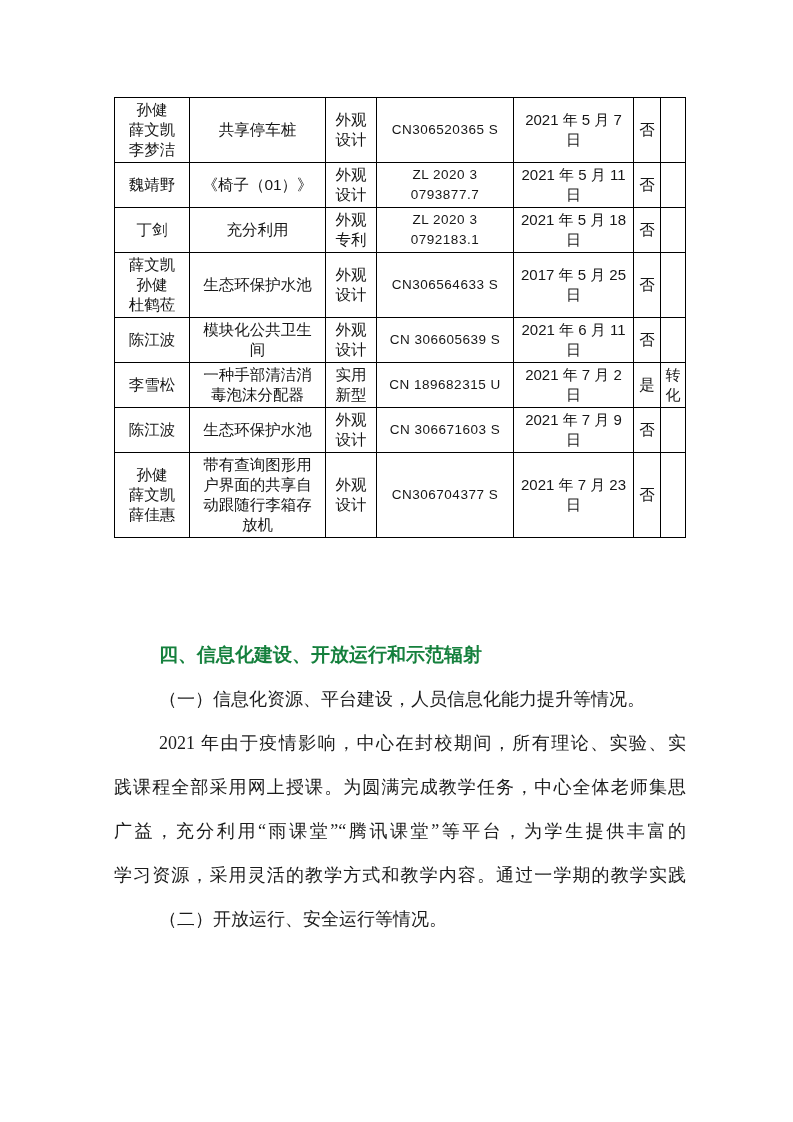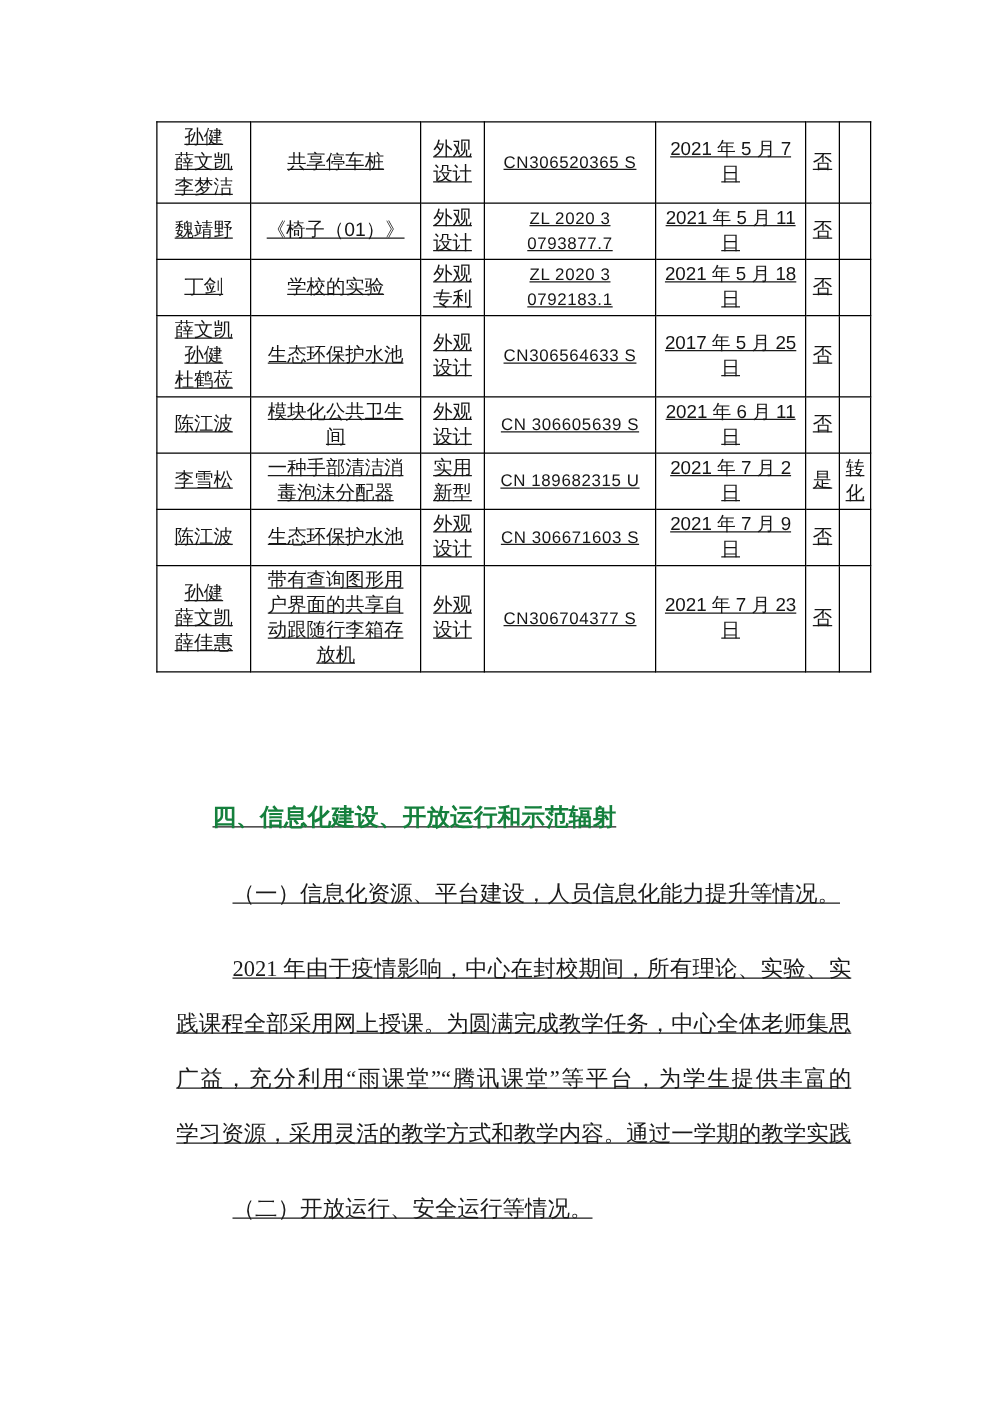--- a/index.html
+++ b/index.html
@@ -8,24 +8,23 @@
     width: 793px;
     height: 1122px;
     margin: 0 auto;
     background: #ffffff;
     overflow: hidden;
     font-family: "Liberation Serif", serif;
     color: #1b1b1b;
   }
   .content {
     position: absolute;
-    left: 125px;
+    left: 114px;
     top: 97px;
     width: 572px;
-    text-decoration: underline;
   }
   
   table.patent-table {
     border-collapse: collapse;
     table-layout: fixed;
     width: 571px;
     font-family: "Liberation Sans", sans-serif;
     font-size: 15.5px;
     color: #161616;
   }
@@ -52,21 +51,21 @@
   .section-heading {
     margin: 95px 0 0 0;
     font-family: "Liberation Sans", sans-serif;
     font-weight: bold;
     font-size: 19px;
     line-height: 44px;
     text-indent: 45px;
     color: #15803d;
     white-space: nowrap;
   }
-  .paragraph { margin: 16px; }
+  .paragraph { margin: 0; }
   .para-line {
     font-size: 18px;
     line-height: 44px;
     text-align: justify;
     color: #1b1b1b;
   }
   .para-line.jl { text-align-last: justify; }
   .para-line.indent { text-indent: 45px; }
 </style>
 </head>
@@ -106,21 +105,21 @@
 设计</td>
             <td class="cell-number">ZL 2020 3
 0793877.7</td>
             <td class="cell-date">2021 年 5 月 11
 日</td>
             <td class="cell-conv">否</td>
             <td class="cell-note"></td>
           </tr>
           <tr>
             <td class="cell-inventors">丁剑</td>
-            <td class="cell-title">学校的实验</td>
+            <td class="cell-title">充分利用</td>
             <td class="cell-type">外观
 专利</td>
             <td class="cell-number">ZL 2020 3
 0792183.1</td>
             <td class="cell-date">2021 年 5 月 18
 日</td>
             <td class="cell-conv">否</td>
             <td class="cell-note"></td>
           </tr>
           <tr>

